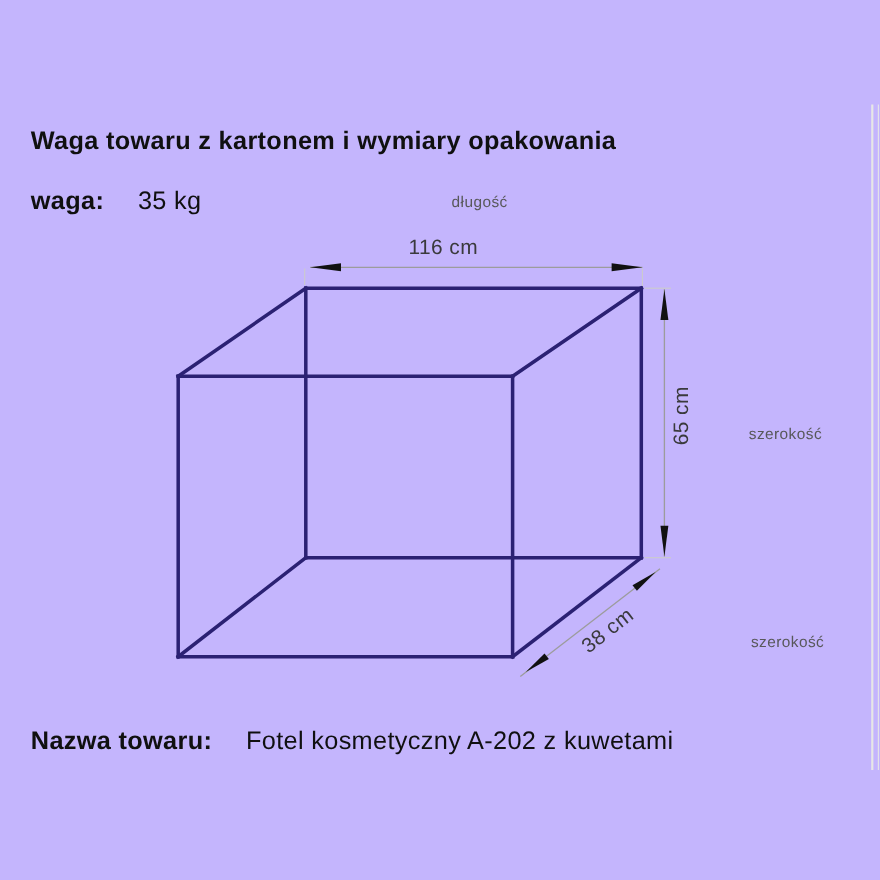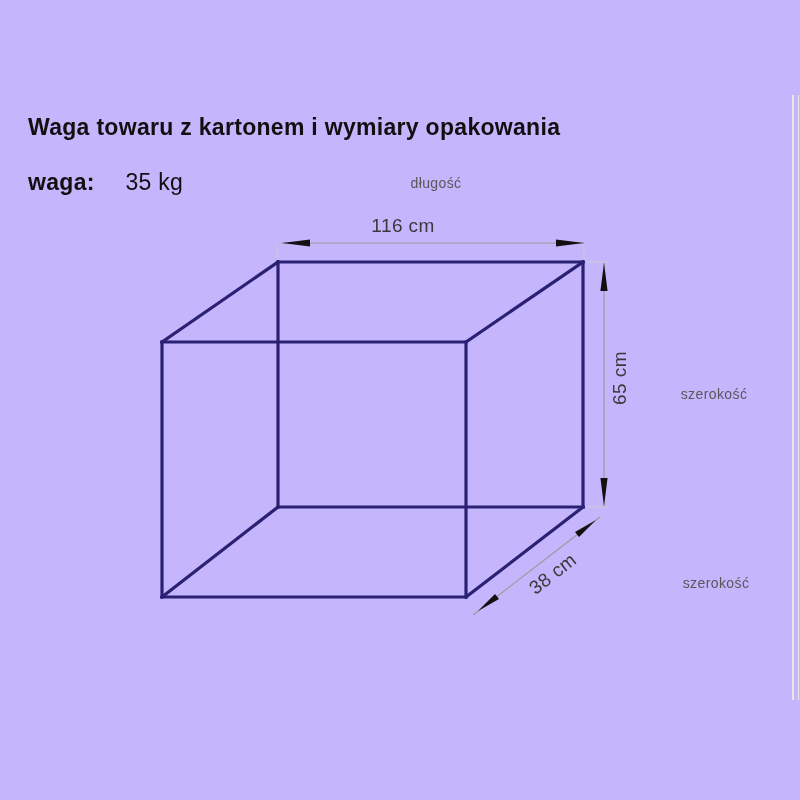--- a/index.html
+++ b/index.html
@@ -42,20 +42,24 @@
   <div class="abs page-edge" style="left:792px;top:95px;height:605px;"></div>
   <div class="abs page-edge" style="left:798px;top:95px;height:605px;width:1px;"></div>
 
   <div class="abs title">Waga towaru z kartonem i wymiary opakowania</div>
 
   <div class="abs inline-row row-weight">
     <span class="bold-label">waga:</span>
     <span class="plain-value">35 kg</span>
   </div>
 
+  <div class="abs inline-row row-product">
+    <span class="bold-label">Nazwa towaru:</span>
+    <span class="plain-value">Fotel kosmetyczny A-202 z kuwetami</span>
+  </div>
 
   <svg class="abs" style="left:0;top:0;" width="800" height="800" viewBox="0 0 800 800">
 
     <g>
       <line class="ext-line" x1="277" y1="244" x2="277" y2="259"></line>
       <line class="ext-line" x1="584" y1="244" x2="584" y2="260"></line>
       <line class="ext-line" x1="586" y1="262" x2="610" y2="262"></line>
       <line class="ext-line" x1="586" y1="507" x2="610" y2="507"></line>
     </g>
 

